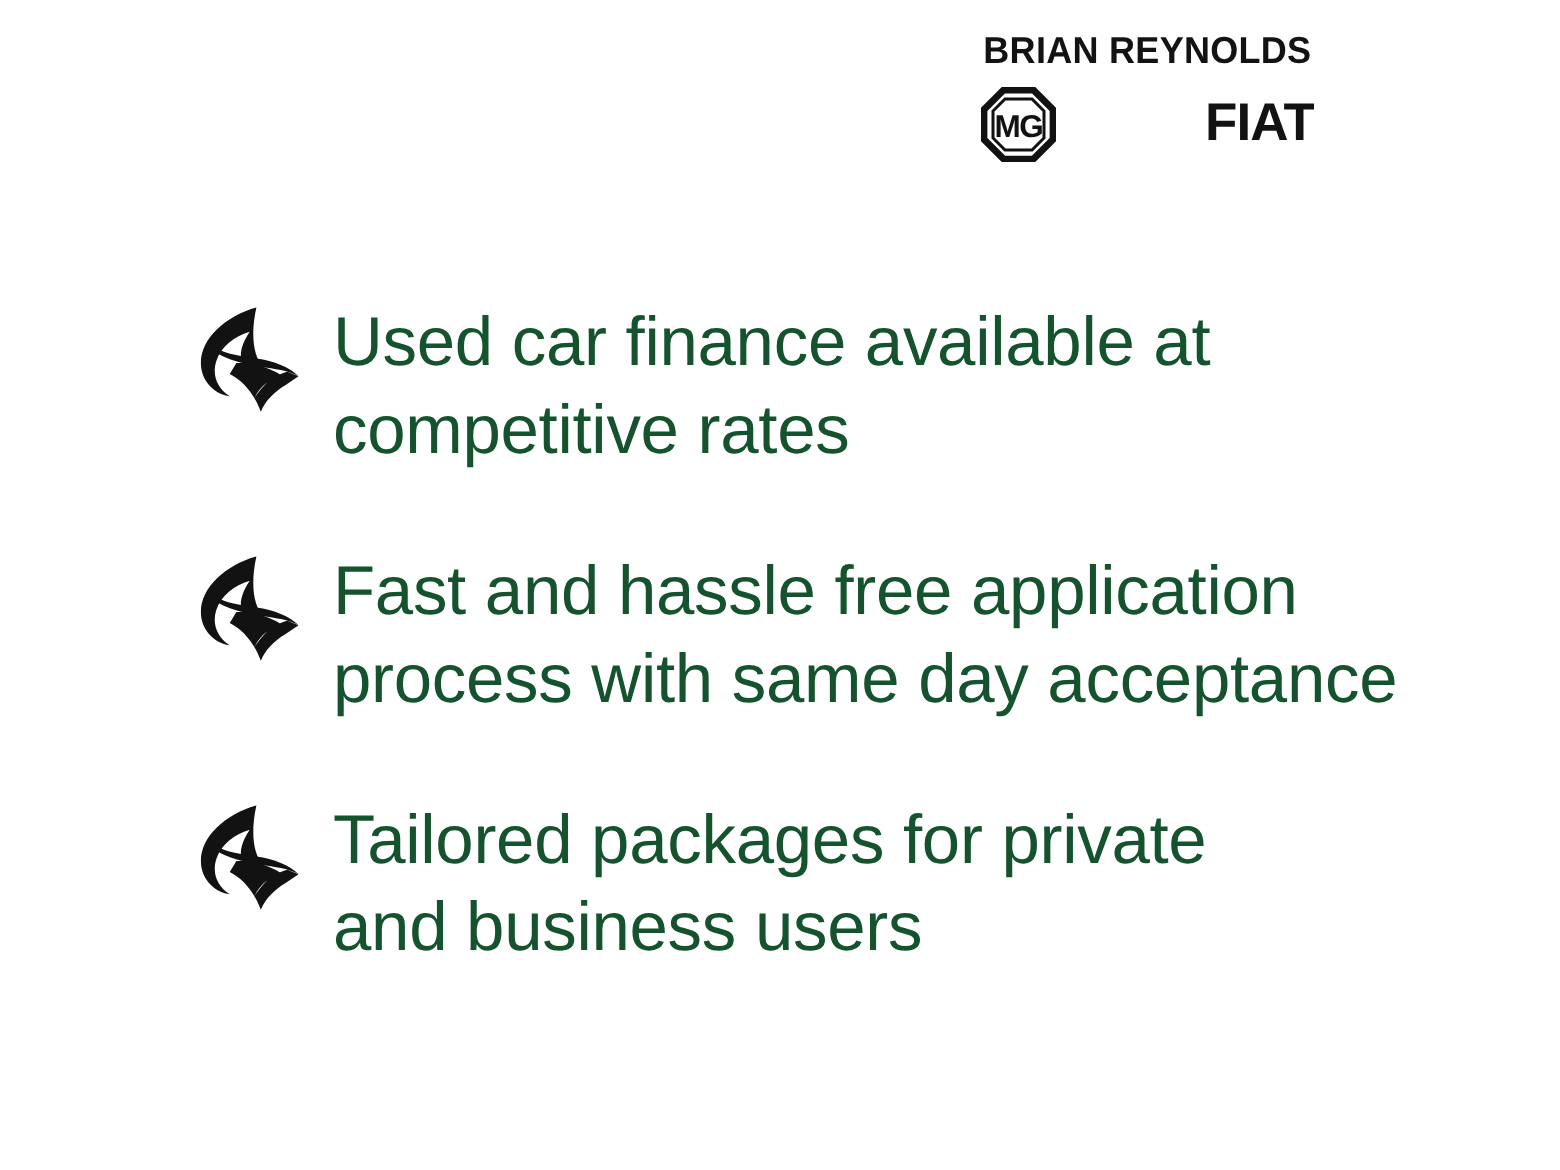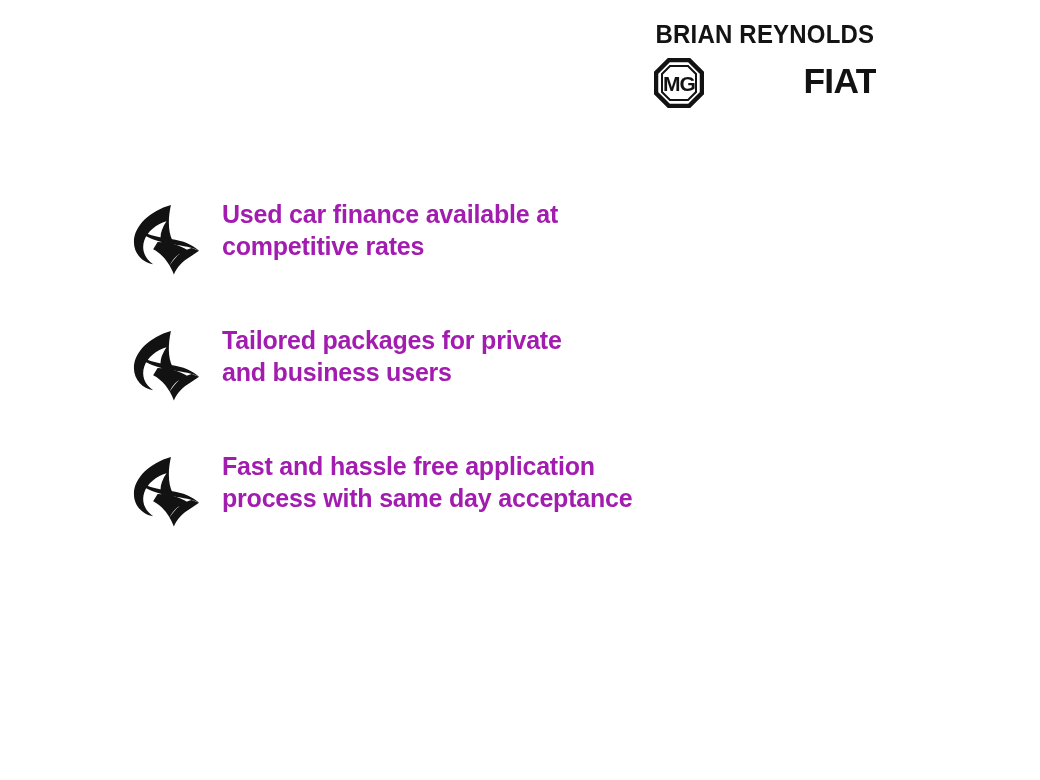--- a/index.html
+++ b/index.html
@@ -87,25 +87,25 @@
     width: 74px;
     height: 74px;
     margin-top: 6px;
     margin-right: 20px;
     display: block;
   }
 
   .bullet-text {
     flex: 1 1 auto;
     font-family: "Liberation Sans", sans-serif;
-    font-size: 25px;
-    font-weight: 700;
+    font-size: 46px;
+    font-weight: 400;
     line-height: 1.28;
     letter-spacing: -0.2px;
-    color: #a21caf;
+    color: #14532d;
     padding-top: 2px;
     white-space: pre-line;
   }
 </style>
 </head>
 <body>
 
 <div class="slide">
 
   <div class="branding">
@@ -179,22 +179,22 @@
                  L96 66
                  L84 74
                  C74 80 66 88 62 98
                  C56 82 46 70 34 64 Z" fill="#121212"></path>
         <path d="M24 46
                  C34 52 50 56 66 58
                  C80 60 90 62 96 66
                  C88 58 74 52 58 50
                  C44 48 32 46 24 42 Z" fill="#121212"></path>
       </svg>
-      <div class="bullet-text">Tailored packages for private
-and business users</div>
+      <div class="bullet-text">Fast and hassle free application
+process with same day acceptance</div>
     </div>
 
     <div class="bullet-item">
       <svg class="bullet-arrow" viewBox="0 0 100 100" aria-hidden="true">
         <path d="M58 4
                  C30 12 8 32 8 54
                  C8 70 20 82 34 84
                  C22 76 18 64 22 52
                  C26 40 38 30 52 26
                  C44 38 42 48 46 56
@@ -207,19 +207,19 @@
                  L96 66
                  L84 74
                  C74 80 66 88 62 98
                  C56 82 46 70 34 64 Z" fill="#121212"></path>
         <path d="M24 46
                  C34 52 50 56 66 58
                  C80 60 90 62 96 66
                  C88 58 74 52 58 50
                  C44 48 32 46 24 42 Z" fill="#121212"></path>
       </svg>
-      <div class="bullet-text">Fast and hassle free application
-process with same day acceptance</div>
+      <div class="bullet-text">Tailored packages for private
+and business users</div>
     </div>
 
   </div>
 
 </div>
 
 </body></html>

